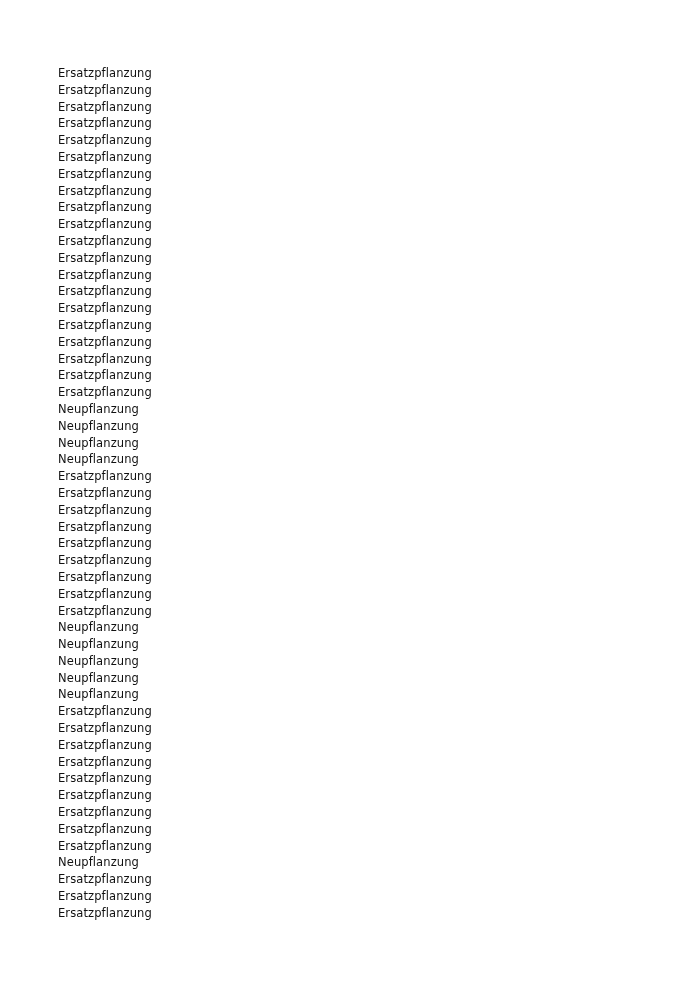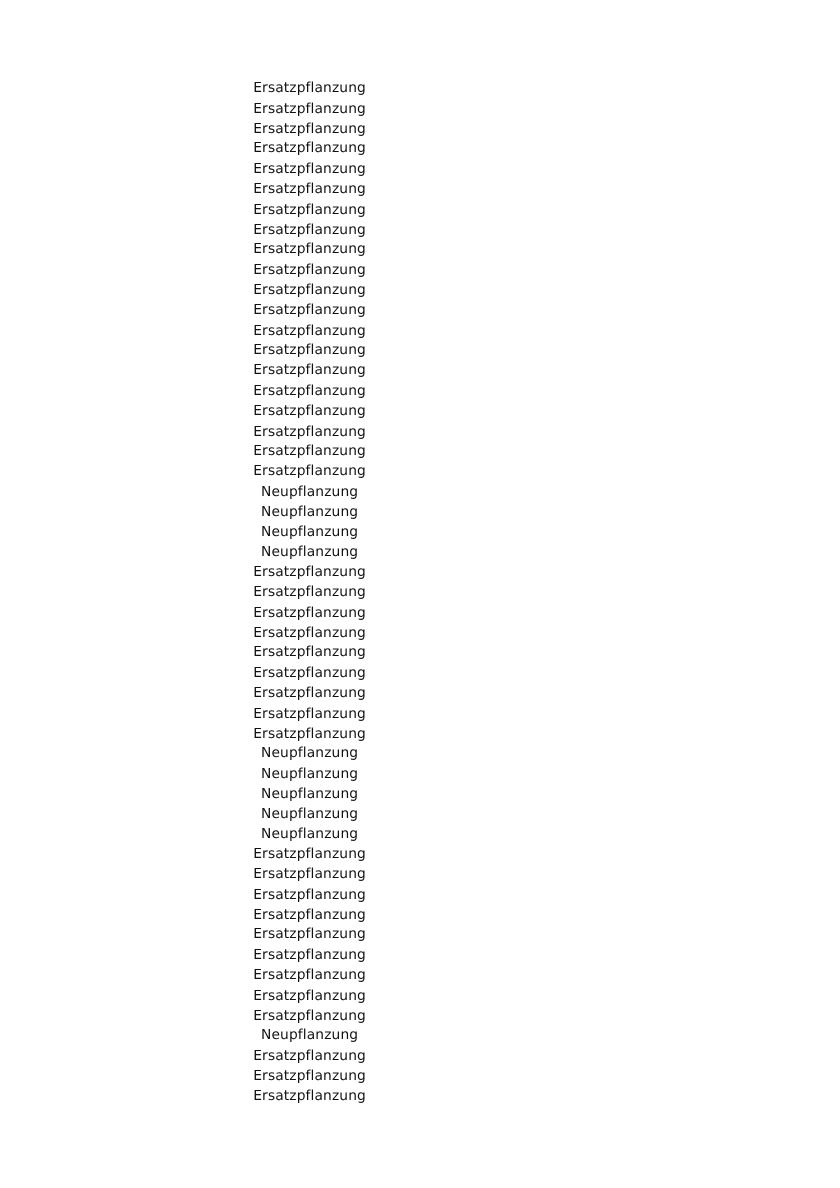--- a/index.html
+++ b/index.html
@@ -12,21 +12,20 @@
     height: 990px;
     font-family: "DejaVu Sans", sans-serif;
     color: #000000;
   }
   .page {
     position: relative;
     width: 688px;
     height: 990px;
     background: #ffffff;
     overflow: hidden;
-    text-align: center;
   }
   .content {
     position: absolute;
     left: 58px;
     top: 65px;
     width: 400px;
   }
   .line {
     font-size: 11.5px;
     line-height: 16.8px;

